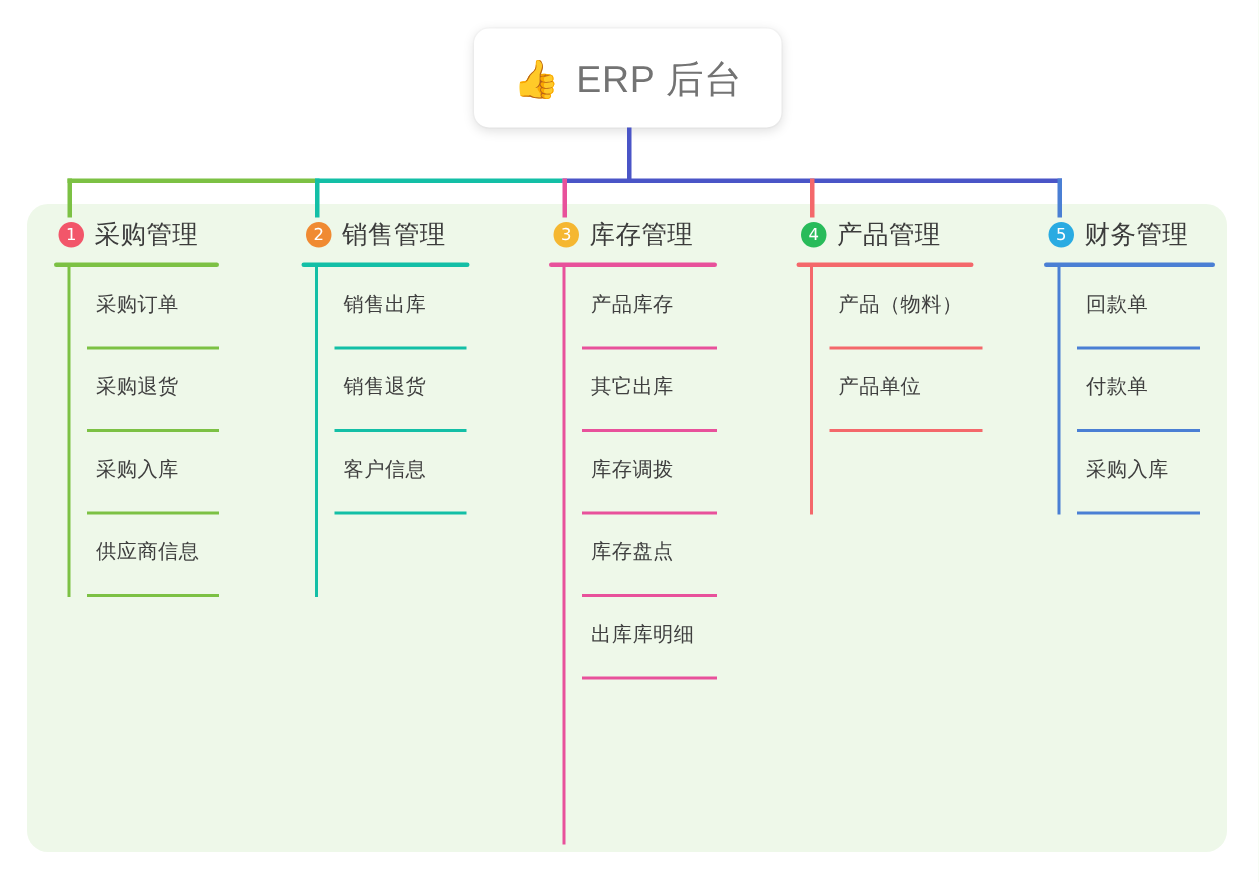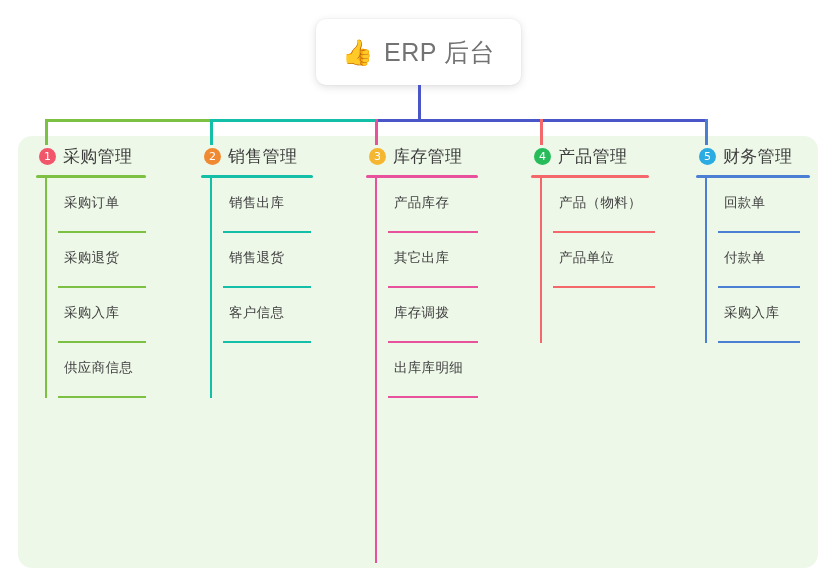--- a/index.html
+++ b/index.html
@@ -195,20 +195,24 @@
             </div>
             <div class="item">
               <span class="item-label">其它出库</span>
               <div class="item-rule" style="background: rgb(232, 81, 155); width: 90px;"></div>
             </div>
             <div class="item">
               <span class="item-label">库存调拨</span>
               <div class="item-rule" style="background: rgb(232, 81, 155); width: 90px;"></div>
             </div>
             <div class="item">
+              <span class="item-label">库存盘点</span>
+              <div class="item-rule" style="background: rgb(232, 81, 155); width: 90px;"></div>
+            </div>
+            <div class="item">
               <span class="item-label">出库库明细</span>
               <div class="item-rule" style="background: rgb(232, 81, 155); width: 90px;"></div>
             </div>
           </div>
         </div>
       </div>
       <div class="col" style="left: 531px; width: 160px;">
         <div class="col-head">
           <span class="badge" style="background: rgb(40, 187, 90);">4</span>
           <span class="col-title">产品管理</span>

